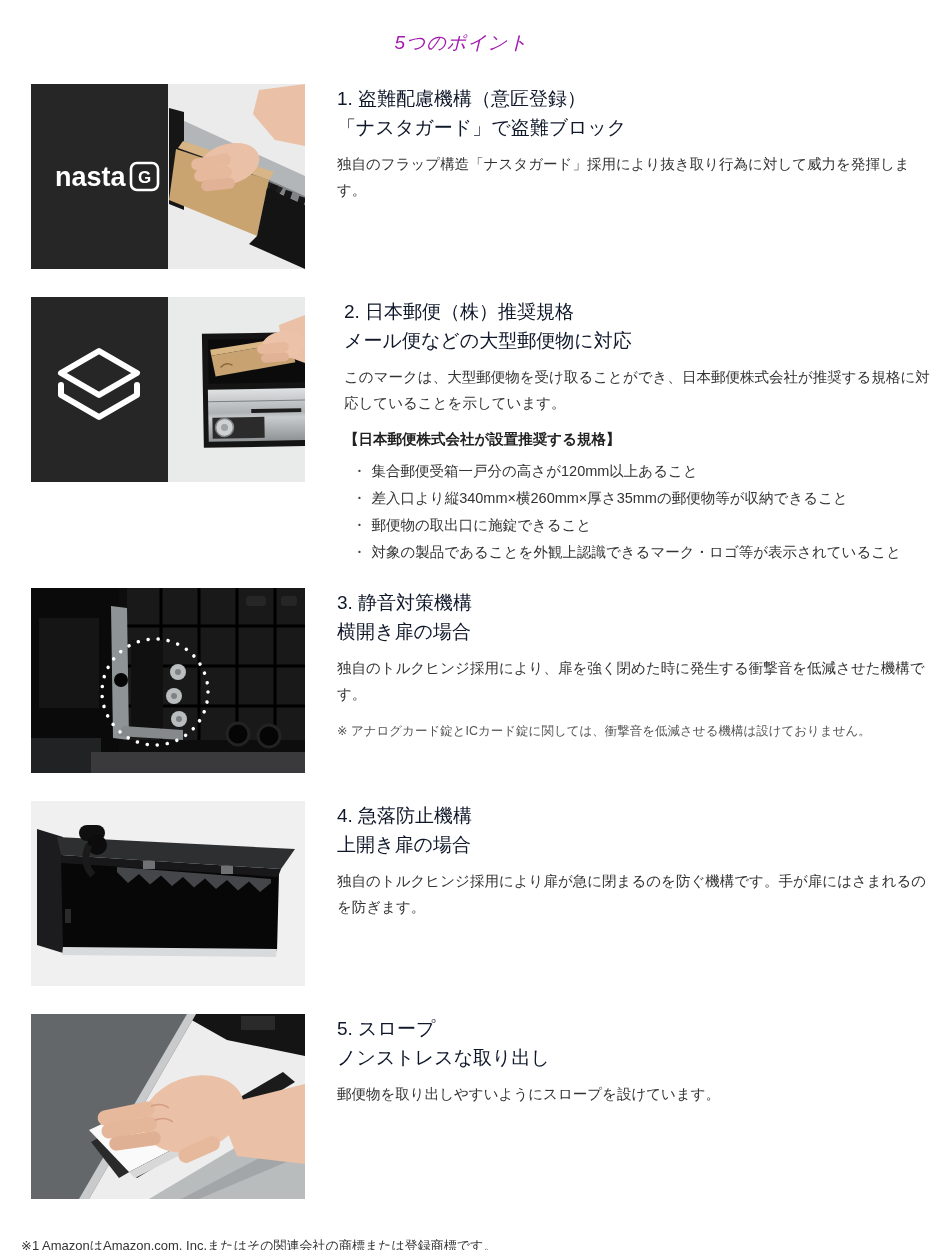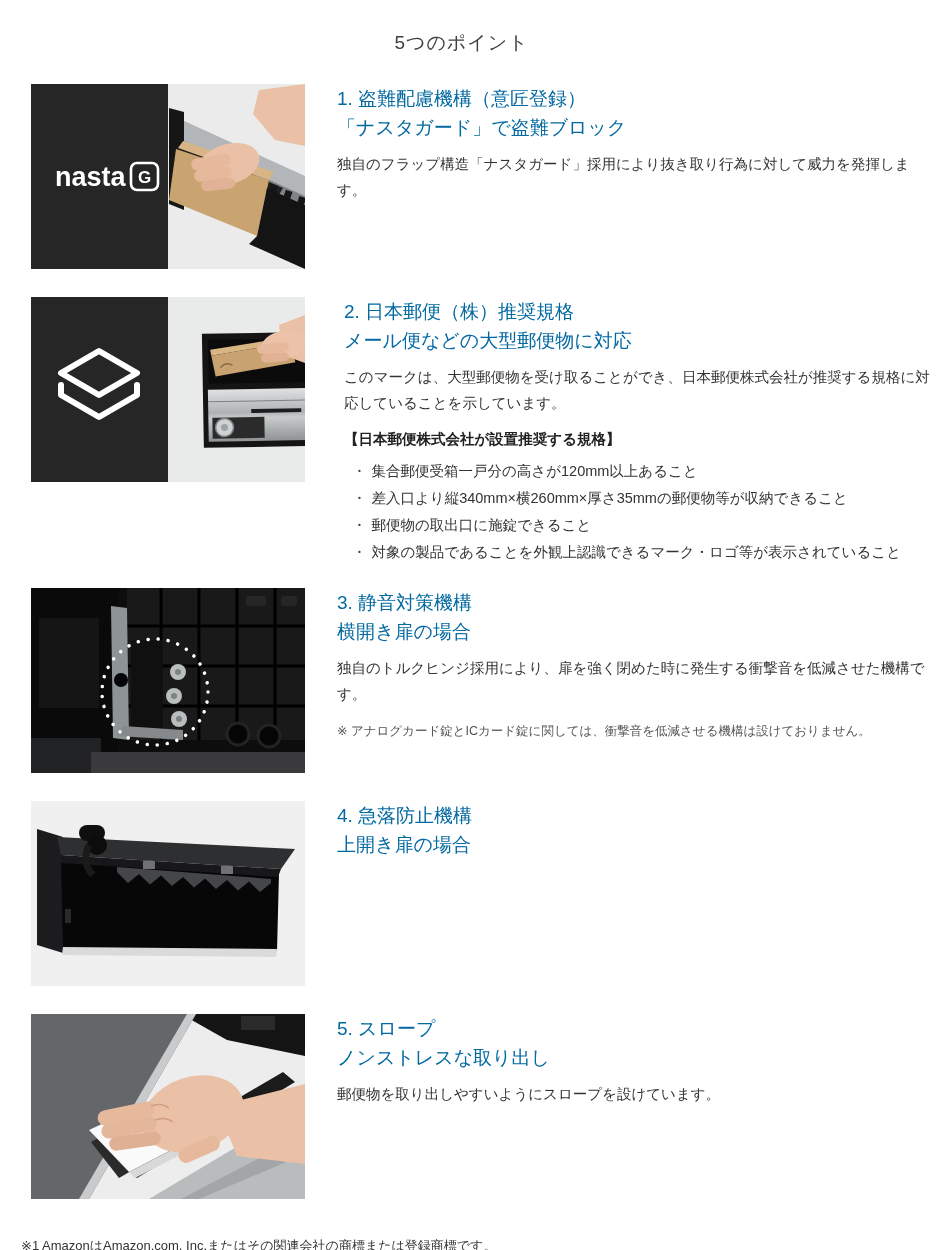--- a/index.html
+++ b/index.html
@@ -9,34 +9,35 @@
     width: 939px;
     background: #ffffff;
     font-family: "Liberation Sans", "DejaVu Sans", sans-serif;
     color: #333;
   }
   .page { width: 939px; padding-top: 30px; }
   .page-title {
     text-align: center;
     font-size: 19px;
     font-weight: 400;
-    color: #404040;
+    color: #a21caf;
     letter-spacing: 1px;
     margin: 0 16px 28px 0;
+    font-style: italic;
   }
   .row { display: flex; margin: 0 0 28px 31px; }
   .row-2 { margin-bottom: 14px; gap: 7px; }
   .img-col { flex: 0 0 274px; width: 274px; }
   .img-col svg { display: block; width: 274px; height: 185px; }
   .text-col { margin-left: 32px; width: 592px; }
   .sec-heading {
     font-size: 19px;
     line-height: 29px;
     font-weight: 400;
-    color: #0369a1;
+    color: #0f172a;
     margin: 0 0 9px 0;
   }
   .sec-heading span { display: block; }
   .sec-body {
     font-size: 14.5px;
     line-height: 26px;
     margin: 0;
     color: #333;
   }
   .spec-title {
@@ -251,20 +252,21 @@
 
         <polygon points="32,146 246,148 245,156 31,154" fill="#d9dadb"></polygon>
         <rect x="34" y="108" width="6" height="14" fill="#2a2a2a"></rect>
       </svg>
     </div>
     <div class="text-col">
       <h3 class="sec-heading">
         <span>4. 急落防止機構</span>
         <span>上開き扉の場合</span>
       </h3>
+      <p class="sec-body">独自のトルクヒンジ採用により扉が急に閉まるのを防ぐ機構です。手が扉にはさまれるのを防ぎます。</p>
     </div>
   </section>
 
   <section class="row">
     <div class="img-col">
       <svg viewBox="0 0 274 185" aria-hidden="true">
         <rect x="0" y="0" width="274" height="185" fill="#ededed"></rect>
 
         <polygon points="150,0 274,0 274,42 196,26" fill="#141414"></polygon>
         <rect x="210" y="2" width="34" height="14" fill="#2a2a2a"></rect>

